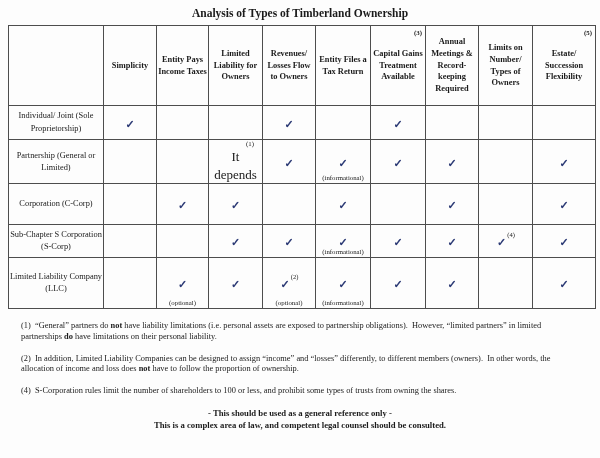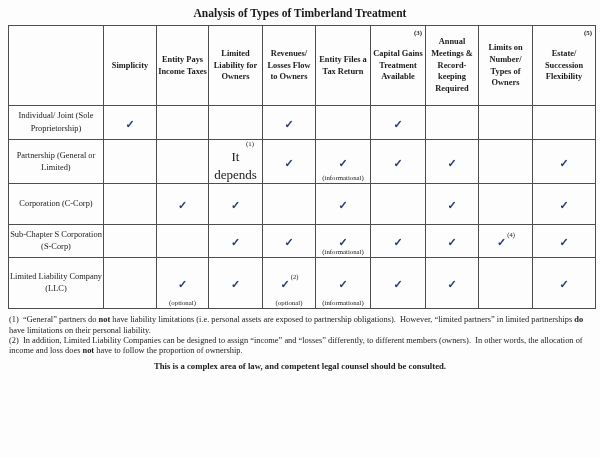--- a/index.html
+++ b/index.html
@@ -48,32 +48,32 @@
     position:absolute; bottom:2px; left:0; right:0;
     font-size:6.8px; text-align:center; line-height:1;
   }
   .dep-sup {
     display:block; text-align:right; padding-right:8px;
     font-size:6.8px; line-height:1.1;
   }
   .dep-text { font-size:13px; line-height:1.1; }
   .footnotes { margin:6px 9px 0 9px; }
   .footnotes p {
-    margin:0; font-size:8.4px; line-height:1.2; white-space:pre-wrap;
+    margin:12px; font-size:8.4px; line-height:1.2; white-space:pre-wrap;
   }
   .footer {
     text-align:center; font-weight:bold; font-size:8.7px;
     margin-top:5px; line-height:1.35;
   }
   .footer div { margin:0; }
 </style>
 </head>
 <body>
 
-<div class="title">Analysis of Types of Timberland Treatment</div>
+<div class="title">Analysis of Types of Timberland Ownership</div>
 
 <table class="ownership">
   <colgroup>
     <col style="width:95px">
       <col style="width:53px">
       <col style="width:52px">
     <col style="width:54px">
       <col style="width:53px">
       <col style="width:55px">
     <col style="width:55px">
@@ -177,17 +177,19 @@
         <td class="cell"><span class="check">✓</span></td>
         <td class="cell"></td>
         <td class="cell"><span class="check">✓</span></td>
       </tr>
     </tbody>
 </table>
 
 <div class="footnotes">
     <p><span>(1)  “General” partners do </span><b>not</b><span> have liability limitations (i.e. personal assets are exposed to partnership obligations).  However, “limited partners” in limited partnerships </span><b>do</b><span> have limitations on their personal liability.</span></p>
     <p><span>(2)  In addition, Limited Liability Companies can be designed to assign “income” and “losses” differently, to different members (owners).  In other words, the allocation of income and loss does </span><b>not</b><span> have to follow the proportion of ownership.</span></p>
+    <p><span>(4)  S-Corporation rules limit the number of shareholders to 100 or less, and prohibit some types of trusts from owning the shares.</span></p>
   </div>
 
 <div class="footer">
+  <div>- This should be used as a general reference only -</div>
   <div>This is a complex area of law, and competent legal counsel should be consulted.</div>
 </div>
 
 </body></html>

